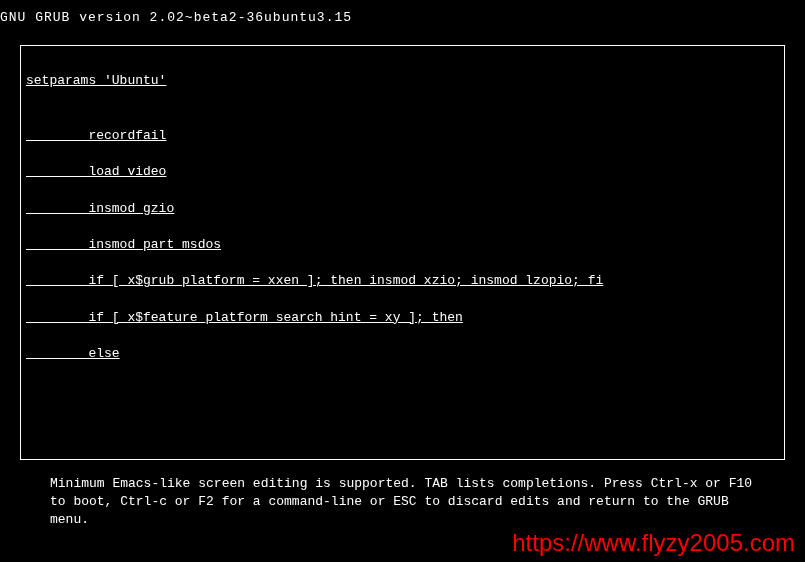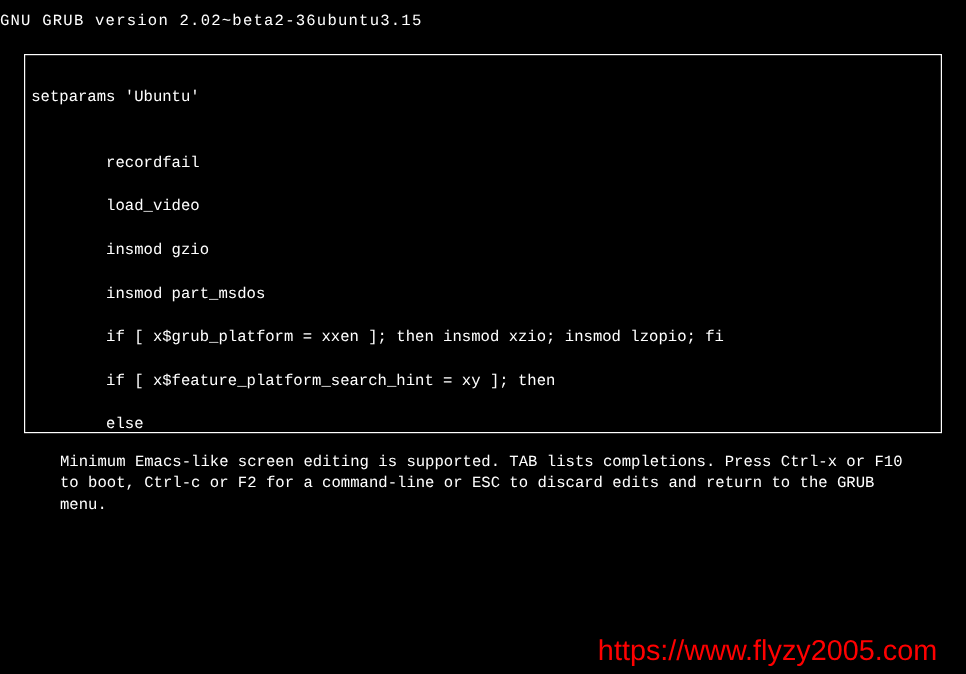--- a/index.html
+++ b/index.html
@@ -19,38 +19,39 @@
     }
     .header {
       text-align: left;
       padding: 10px 0;
       letter-spacing: 1px;
     }
     .editor-box {
       border: 1px solid #fff;
       margin: 10px 20px;
       padding: 8px 5px;
-      height: 316px;
+      height: 415px;
       white-space: pre;
       line-height: 1.4;
       font-size: 13px;
       overflow: hidden;
+      text-decoration: underline;
     }
     .editor-line {
       white-space: pre;
     }
     .footer {
       padding: 5px 50px;
       line-height: 1.4;
       font-size: 13px;
     }
     .watermark {
       position: absolute;
       bottom: 5px;
-      right: 24px;
+      right: 10px;
       color: #ff0000;
       font-size: 24px;
       font-family: Arial, sans-serif;
       font-weight: normal;
     }
   </style>
 </head>
 <body>
 
 <div class="header">

